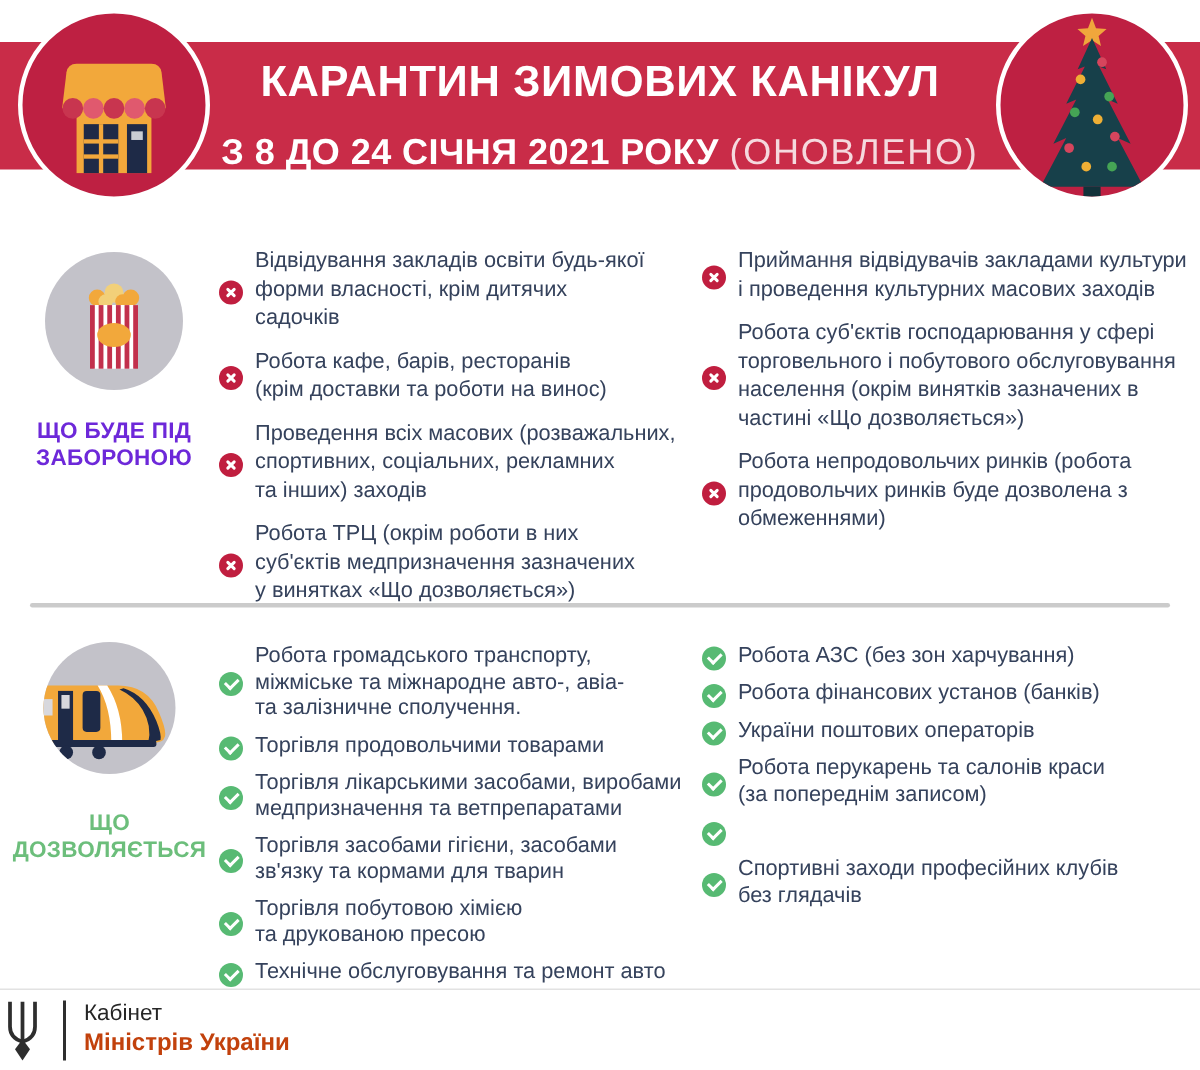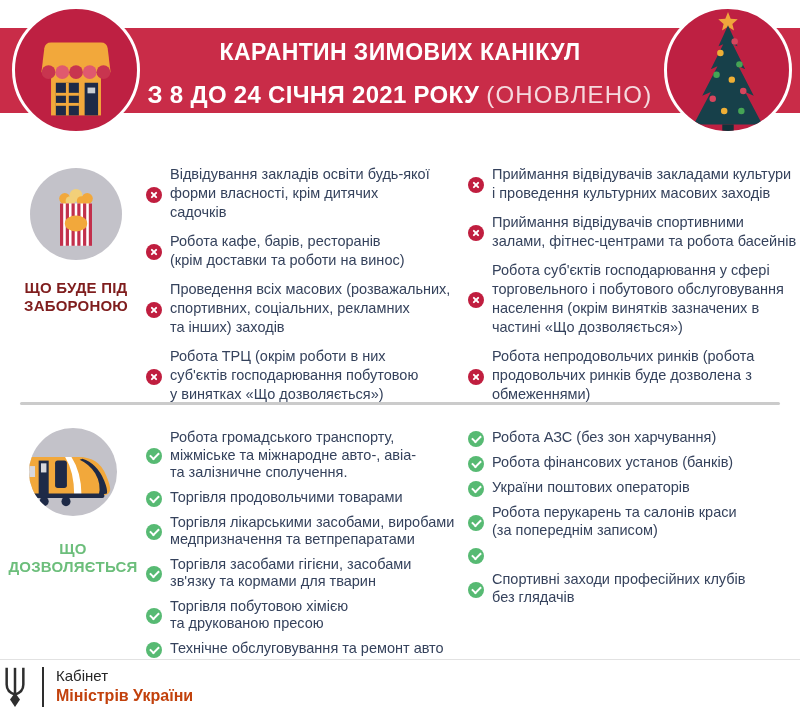--- a/index.html
+++ b/index.html
@@ -11,35 +11,35 @@
   
   .band { position:absolute; left:0; top:28px; width:800px; height:85px; background:#C92C48; }
   .h-circle {
     position:absolute; top:6px; width:128px; height:128px; border-radius:50%;
     background:#BE2042; border:3px solid #ffffff;
     display:flex; align-items:center; justify-content:center; overflow:hidden;
   }
   .left-circle { left:12px; }
   .right-circle { left:664px; }
   .titles { position:absolute; left:140px; top:40px; width:520px; text-align:center; color:#ffffff; }
-  .titles h1 { font-size:23px; font-weight:700; letter-spacing:.4px; line-height:1.1; }
+  .titles h1 { font-size:29px; font-weight:700; letter-spacing:.4px; line-height:1.1; }
   .subtitle { margin-top:16px; font-size:24px; font-weight:700; letter-spacing:.3px; }
   .sub-note { font-weight:400; opacity:.82; letter-spacing:1.2px; }
   
   .rail-circle {
     position:absolute; border-radius:50%; background:#C3C2C9;
     display:flex; align-items:center; justify-content:center; overflow:hidden;
   }
   #pro-circle { left:30px; top:168px; width:92px; height:92px; }
   #alw-circle { left:29px; top:428px; width:88px; height:88px; }
   .rail-label {
     position:absolute; text-align:center; font-weight:700; font-size:15px;
     line-height:1.2; white-space:pre-line; letter-spacing:.2px;
   }
-  #pro-label { left:0; top:279px; width:152px; color:#7f1d1d; }
+  #pro-label { left:0; top:279px; width:152px; color:#6d28d9; }
   #alw-label { left:0; top:540px; width:146px; color:#6CBE7B; }
   
   .grid { position:absolute; display:flex; }
   #pro-grid { left:146px; top:165px; }
   #alw-grid { left:146px; top:429px; }
   .col { display:flex; flex-direction:column; }
   .col1 { width:322px; }
   .col2 { width:332px; }
   #pro-grid .col { gap:10px; }
   #alw-grid .col { gap:7px; }
@@ -170,34 +170,29 @@
         </div>
         <div class="item">
           <span class="badge x-badge"></span>
           <p class="itext">Проведення всіх масових (розважальних,
 спортивних, соціальних, рекламних
 та інших) заходів</p>
         </div>
         <div class="item">
           <span class="badge x-badge"></span>
           <p class="itext">Робота ТРЦ (окрім роботи в них
-суб'єктів господарювання побутовою
+суб'єктів медпризначення зазначених
 у винятках «Що дозволяється»)</p>
         </div>
       </div>
       <div class="col col2">
         <div class="item">
           <span class="badge x-badge"></span>
           <p class="itext">Приймання відвідувачів закладами культури
 і проведення культурних масових заходів</p>
-        </div>
-        <div class="item">
-          <span class="badge x-badge"></span>
-          <p class="itext">Приймання відвідувачів спортивними
-залами, фітнес-центрами та робота басейнів</p>
         </div>
         <div class="item">
           <span class="badge x-badge"></span>
           <p class="itext">Робота суб'єктів господарювання у сфері
 торговельного і побутового обслуговування
 населення (окрім винятків зазначених в
 частині «Що дозволяється»)</p>
         </div>
         <div class="item">
           <span class="badge x-badge"></span>

